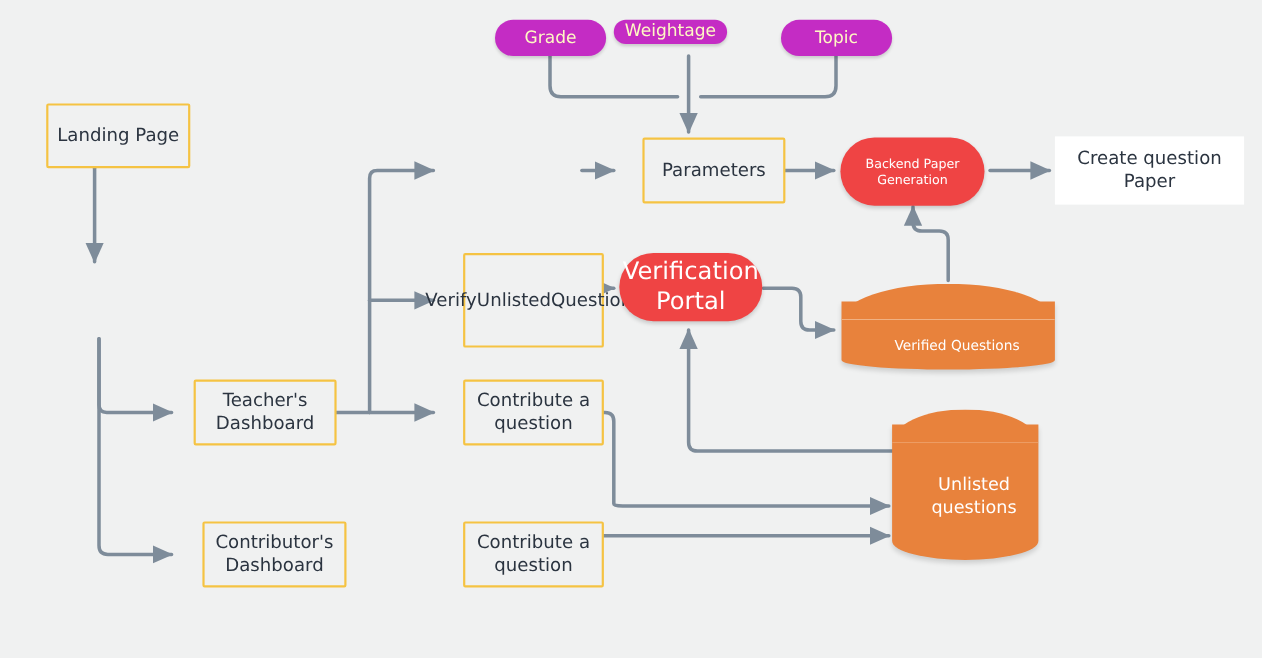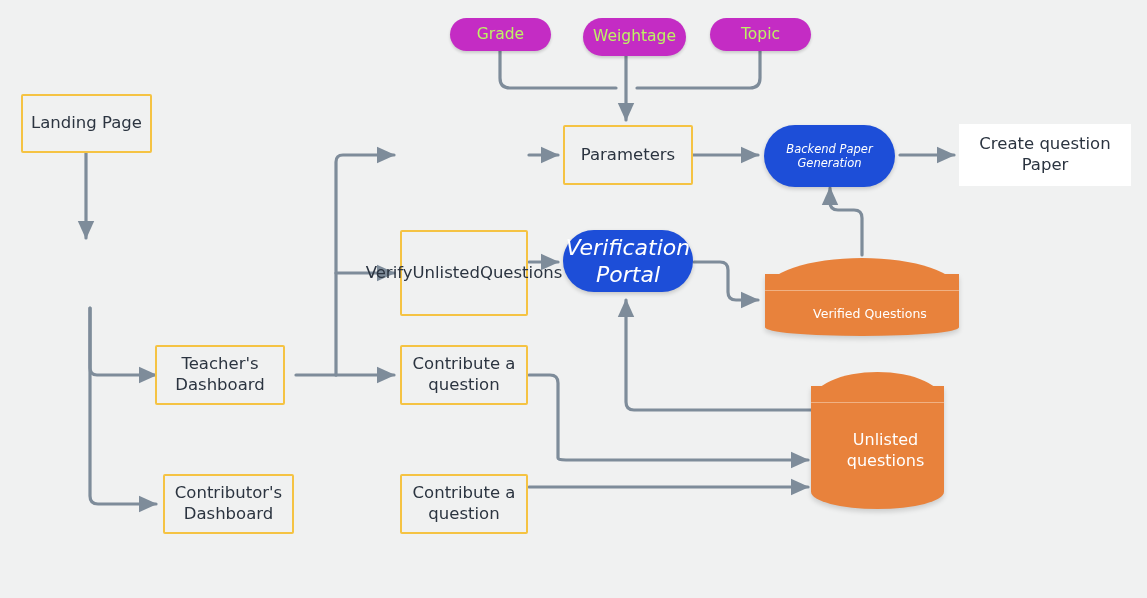--- a/index.html
+++ b/index.html
@@ -16,43 +16,43 @@
   .node{position:absolute;box-sizing:border-box;display:flex;align-items:center;
         justify-content:center;text-align:center;line-height:1.25;}
 
   
   .box{
     border:2px solid #F5C343;
     background:#F0F1F1;
     color:#2B3440;
     font-size:16.5px;
     border-radius:2px;
+    margin-left:21px;
   }
   
   .box-white{
     background:#FFFFFF;
     border:none;
     color:#2B3440;
     font-size:16.5px;
   }
   
   .pill{
     background:#C42CC4;
-    color:#bef264;
+    color:#fef9c3;
     border-radius:999px;
     font-size:15.5px;
     box-shadow:0 2px 3px rgba(0,0,0,.16);
   }
   
   .blue{
-    background:#1d4ed8;
+    background:#ef4444;
     color:#FFFFFF;
     border-radius:999px;
     box-shadow:0 2px 4px rgba(0,0,0,.18);
-    font-style:italic;
   }
   .blue.small{font-size:11.5px;}
   .blue.big{font-size:22px;}
 
   
   .db{position:absolute;}
   .db .body{
     position:absolute;left:0;right:0;bottom:0;
     background:#E8823C;
     border-radius:0 0 50% 50%/0 0 14% 14%;
@@ -115,21 +115,21 @@
 
       <path d="M529,375 L550,375 Q558,375 558,383 L558,458 Q558,460 566,460 L808,460" marker-end="url(#ah)"></path>
 
       <path d="M529,487 L808,487" marker-end="url(#ah)"></path>
     </g>
   </svg>
 
   <div class="node pill" style="left:450px;top:18px;width:101px;height:33px;">
     <span>Grade</span>
   </div>
-  <div class="node pill" style="left:583px;top:18px;width:103px;height:38px;">
+  <div class="node pill" style="left:558px;top:18px;width:103px;height:22px;">
     <span>Weightage</span>
   </div>
   <div class="node pill" style="left:710px;top:18px;width:101px;height:33px;">
     <span>Topic</span>
   </div>
 
   <div class="node box" style="left:21px;top:94px;width:131px;height:59px;">
     <span>Landing Page</span>
   </div>
 

